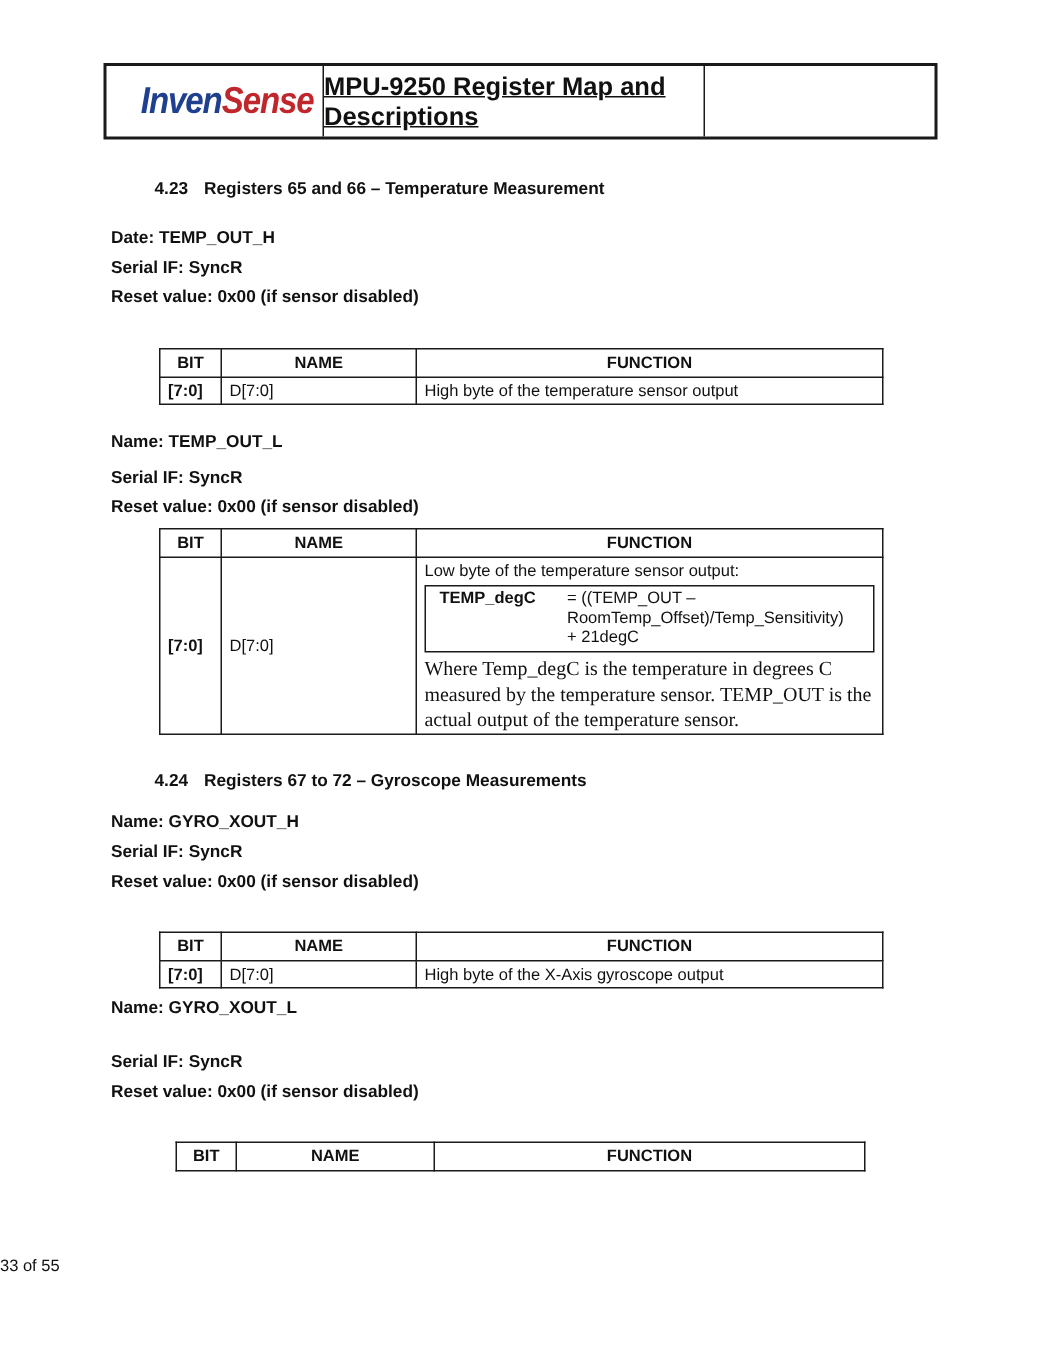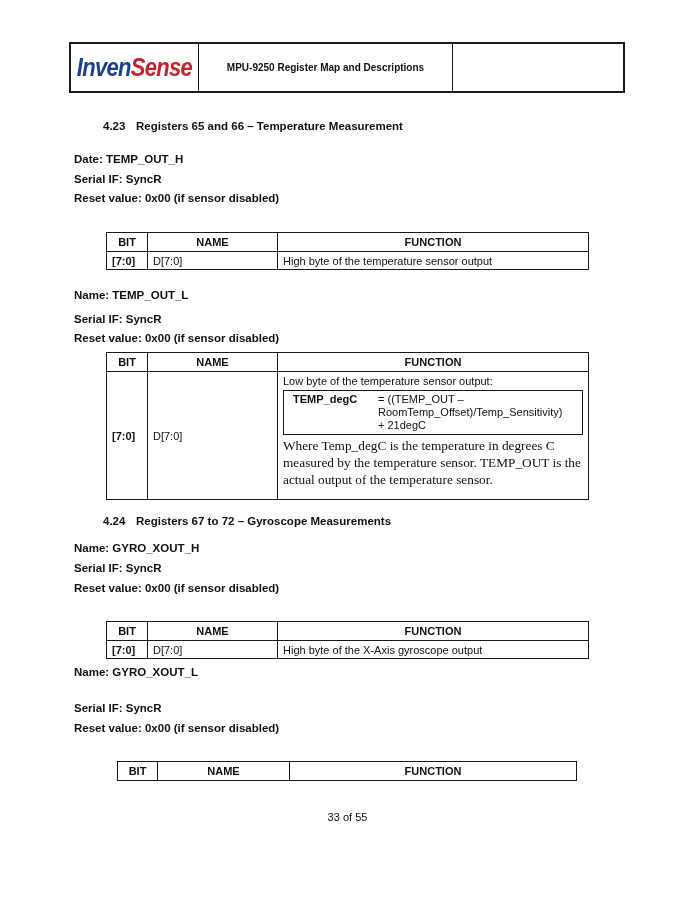--- a/index.html
+++ b/index.html
@@ -2,22 +2,22 @@
 <html><head>
 <meta charset="utf-8">
 <style>
   html, body { margin: 0; padding: 0; background: #ffffff; }
   body { width: 695px; height: 899px; position: relative; overflow: hidden;
          font-family: "Liberation Sans", sans-serif; color: #111; }
   .abs { position: absolute; }
   
   .hdr { left: 69px; top: 42px; width: 556px; height: 51px; border: 2px solid #1a1a1a; box-sizing: border-box; display: flex; }
   .hdr .cell { height: 100%; box-sizing: border-box; display: flex; align-items: center; }
-  .hdr .logo { width: 128px; border-right: 1px solid #1a1a1a; justify-content: center; }
-  .hdr .title { width: 254px; border-right: 1px solid #1a1a1a; justify-content: center; font-weight: bold; font-size: 10px; }
+  .hdr .logo { width: 128px; border-right: 1px solid #1a1a1a; justify-content: center; margin-left: 17px; }
+  .hdr .title { width: 254px; border-right: 1px solid #1a1a1a; justify-content: center; font-weight: bold; font-size: 17px; text-decoration: underline; }
   .hdr .meta { flex: 1; flex-direction: column; align-items: flex-start; justify-content: center; padding-left: 5px; font-size: 9px; line-height: 11px; color: #222; }
   .logo-text { font-weight: bold; font-style: italic; font-size: 25px; letter-spacing: -0.8px; transform: scaleX(0.88); transform-origin: center; }
   .logo-a { color: #1f3f8f; }
   .logo-b { color: #c0272d; }
   
   .sec { font-weight: bold; font-size: 11.5px; }
   .sec .num { display: inline-block; width: 33px; }
   .lbl { font-weight: bold; font-size: 11.5px; left: 74px; }
   
   table.reg { position: absolute; border-collapse: collapse; font-size: 11px; }
@@ -26,22 +26,22 @@
   table.reg td.bit { font-weight: bold; }
   .t1 { left: 106px; top: 232px; width: 483px; }
   .t2 { left: 106px; top: 352px; width: 483px; }
   .t3 { left: 106px; top: 621px; width: 483px; }
   .t4 { left: 117px; top: 761px; width: 460px; }
   .c1 { width: 30px; } .c2 { width: 119px; }
   .t4 .c1 { width: 29px; } .t4 .c2 { width: 121px; }
   .formula { border: 1px solid #1a1a1a; margin: 3px 0 2px 0; padding: 2px 9px; display: flex; font-size: 11px; }
   .formula .fname { font-weight: bold; width: 85px; flex-shrink: 0; }
   .formula .fexpr { line-height: 13px; }
-  .serif { font-family: "Liberation Serif", serif; font-size: 13.3px; line-height: 17px; padding-bottom: 10px; }
-  .footer { left: 0; width: 695px; top: 811px; text-align: center; font-size: 11px; }
+  .serif { font-family: "Liberation Serif", serif; font-size: 13.3px; line-height: 17px; padding-bottom: 0; }
+  .footer { left: 0; width: 695px; top: 838px; text-align: left; font-size: 11px; }
 </style>
 </head>
 <body>
 
 <div class="abs hdr">
   <div class="cell logo">
     <span class="logo-text"><span class="logo-a">Inven</span><span class="logo-b">Sense</span></span>
   </div>
   <div class="cell title">MPU-9250 Register Map and Descriptions</div>
 </div>

